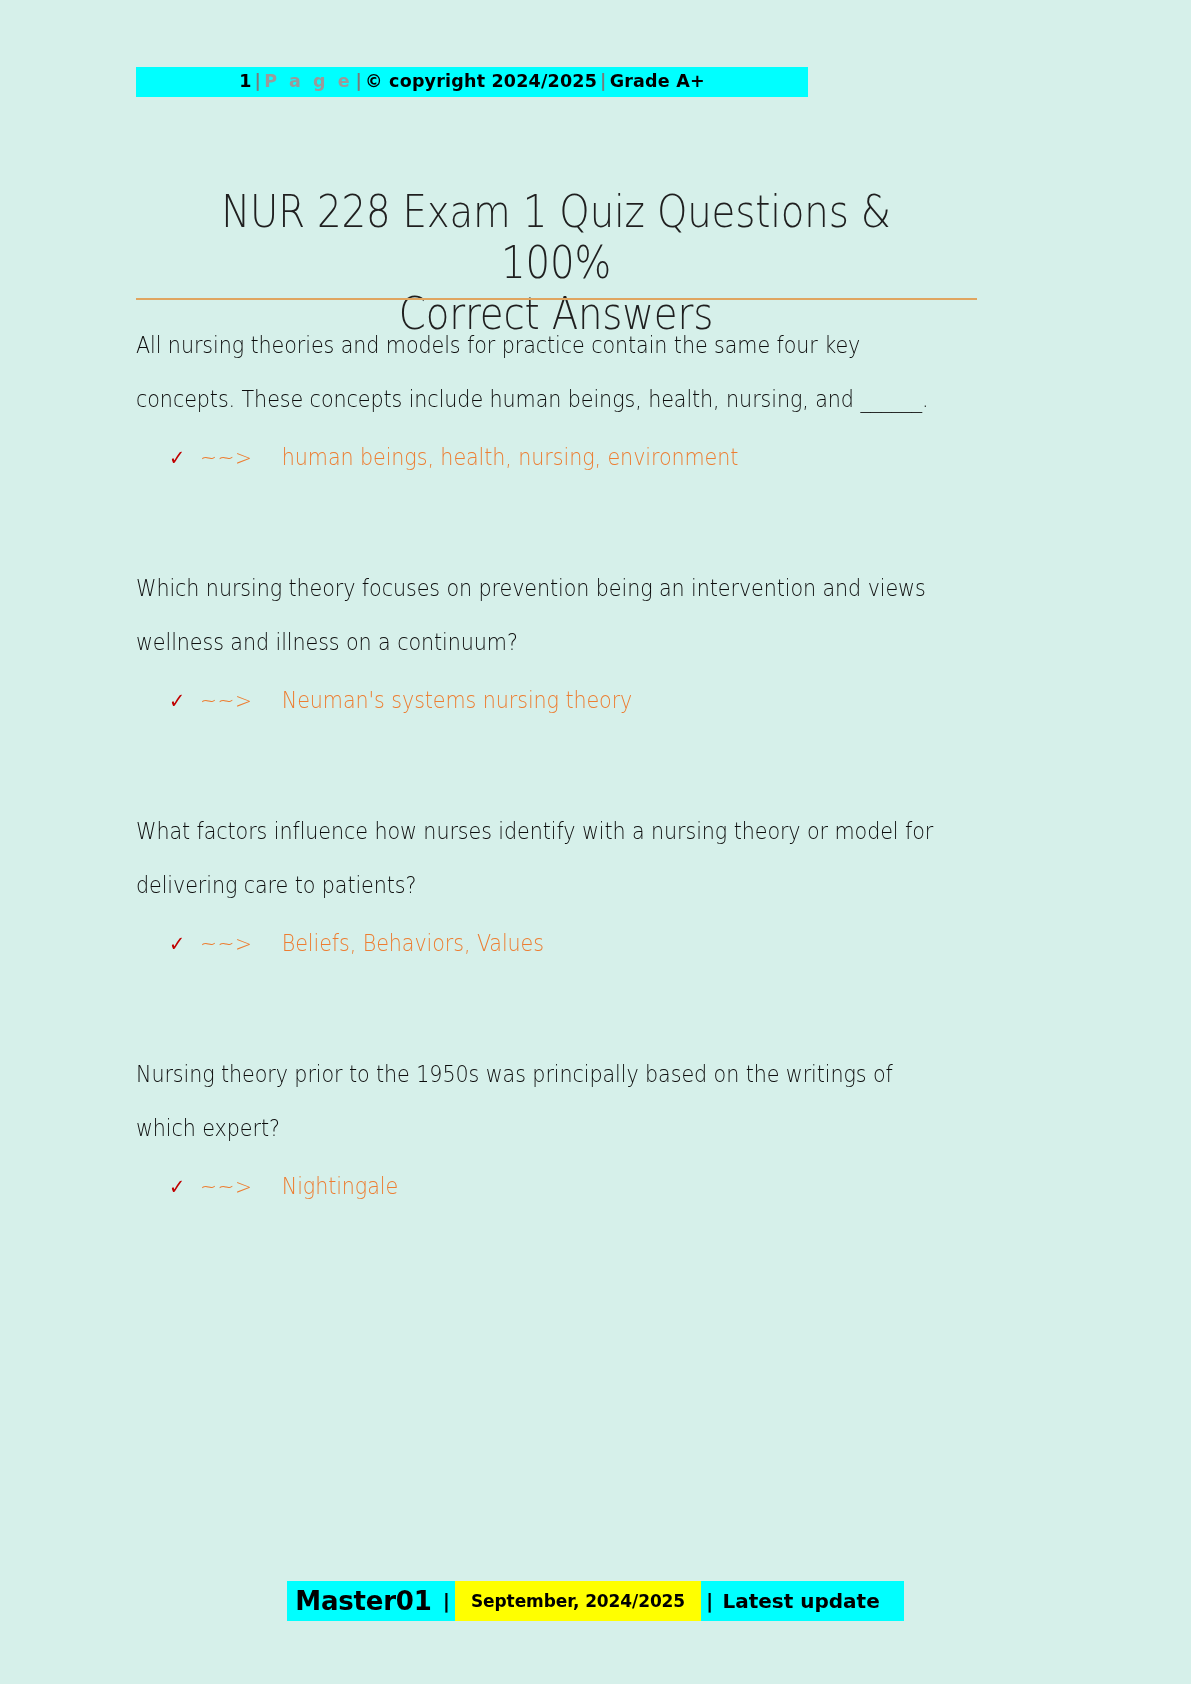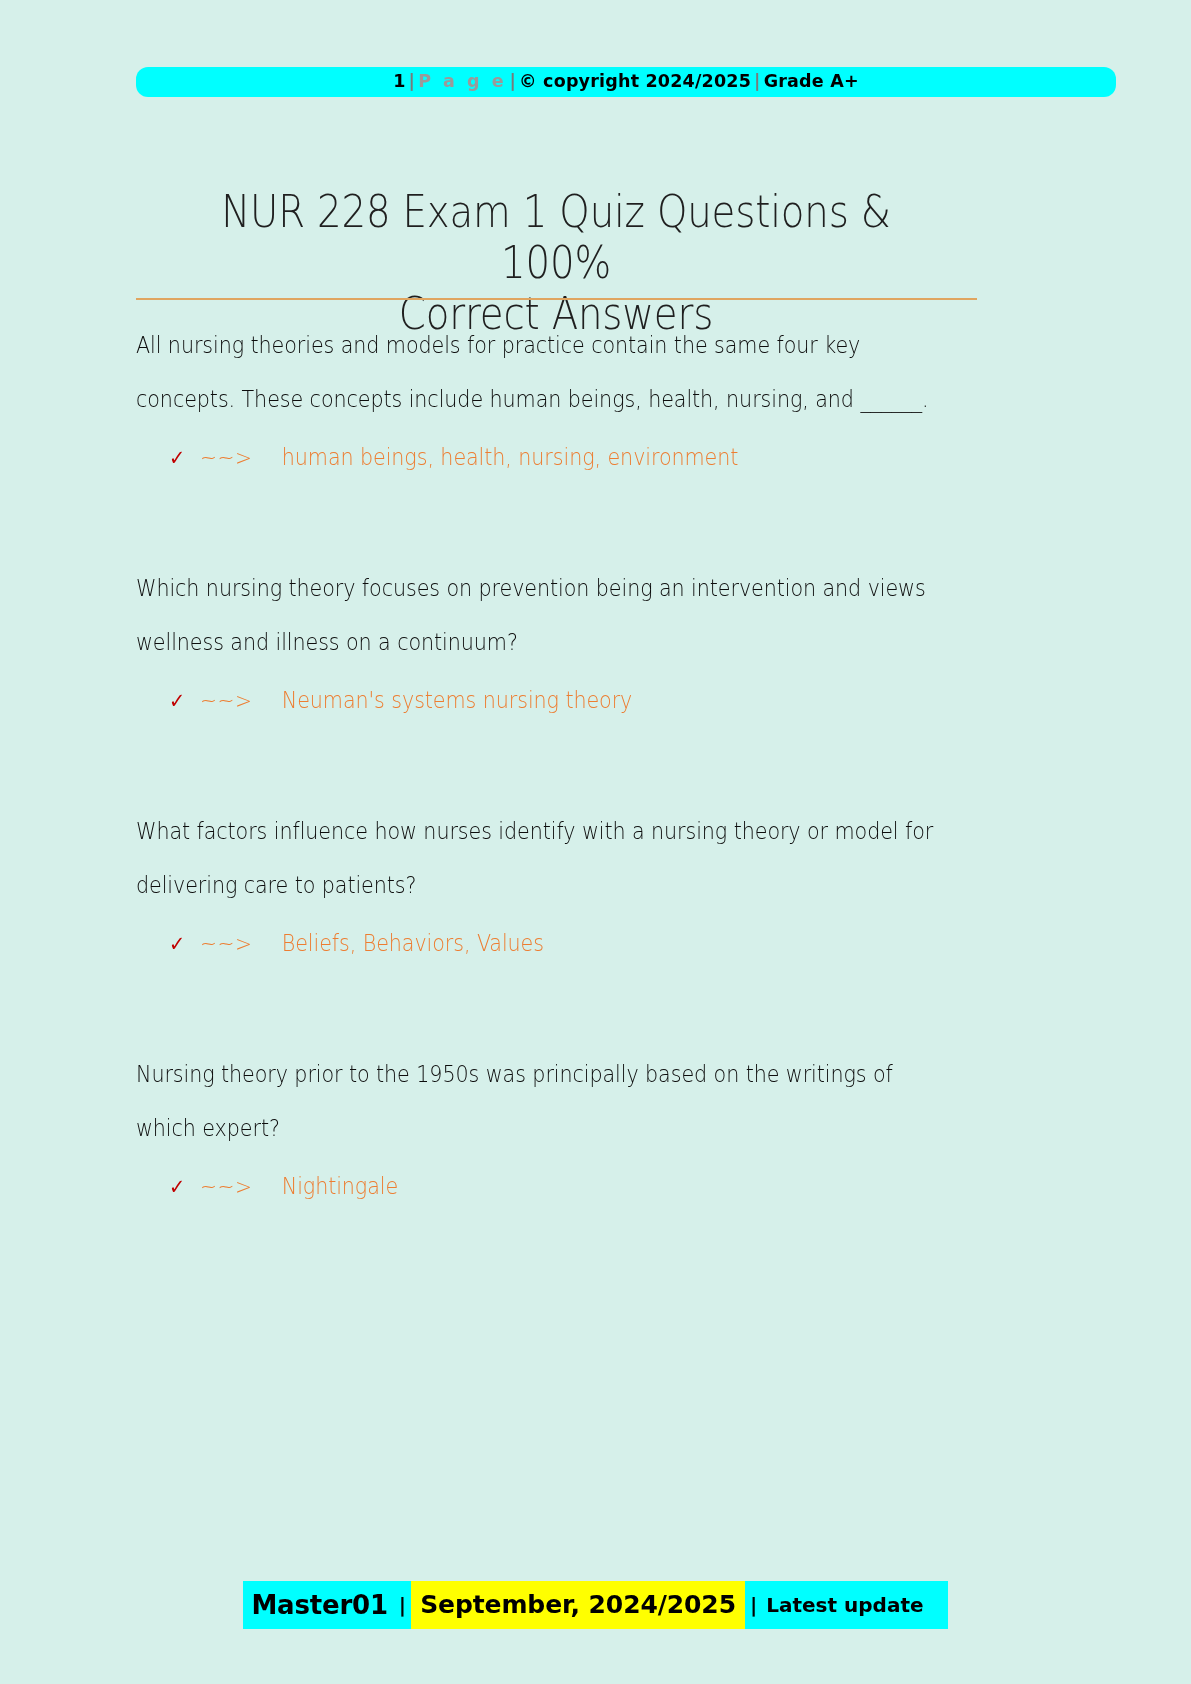--- a/index.html
+++ b/index.html
@@ -20,27 +20,26 @@
     width: 1191px;
     height: 1684px;
     box-sizing: border-box;
   }
 
   
   .header-band {
     position: absolute;
     left: 136px;
     top: 67px;
-    width: 980px;
+    width: 672px;
     height: 30px;
     background: #00ffff;
     display: flex;
     align-items: center;
     justify-content: center;
-    border-radius: 12px;
   }
   .header-text {
     font-family: "DejaVu Sans", sans-serif;
     font-size: 17.5px;
     font-weight: bold;
     color: #000000;
     letter-spacing: 0.2px;
     white-space: nowrap;
     line-height: 1;
   }
@@ -150,42 +149,42 @@
     display: flex;
     justify-content: center;
     align-items: center;
   }
   .footer-inner {
     display: inline-flex;
     align-items: stretch;
     font-family: "DejaVu Sans", sans-serif;
     font-weight: bold;
     line-height: 40px;
-    height: 48px;
+    height: 40px;
   }
   .fseg {
     display: inline-flex;
     align-items: center;
     color: #000000;
     white-space: nowrap;
   }
   .fseg.cyan { background: #00ffff; }
   .fseg.yellow { background: #ffff00; }
   .f-master {
     font-size: 26px;
     padding: 0 6px 0 8px;
     letter-spacing: -0.2px;
   }
   .f-pipe {
     font-size: 20px;
     padding: 0 5px;
   }
   .f-date {
-    font-size: 25px;
-    padding: 0 9px;
+    font-size: 17px;
+    padding: 0 16px;
     letter-spacing: -0.1px;
   }
   .f-update {
     font-size: 20px;
     padding: 0 24px 0 4px;
   }
 </style>
 </head>
 <body>
 

